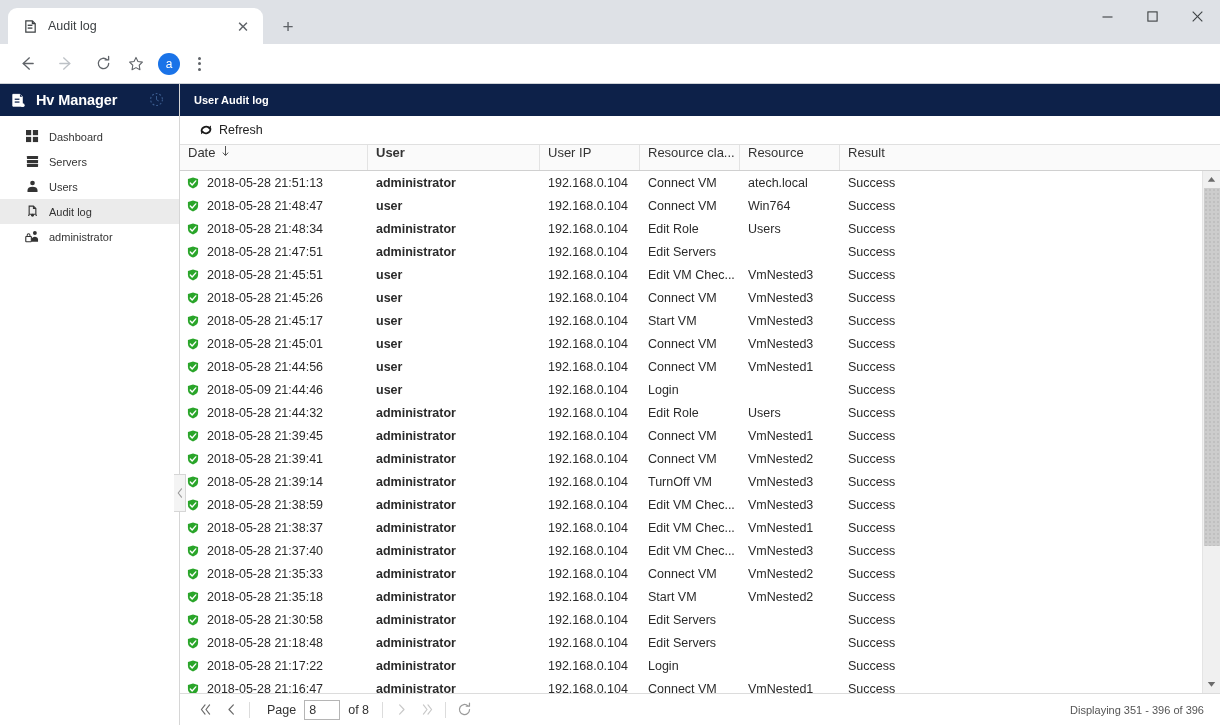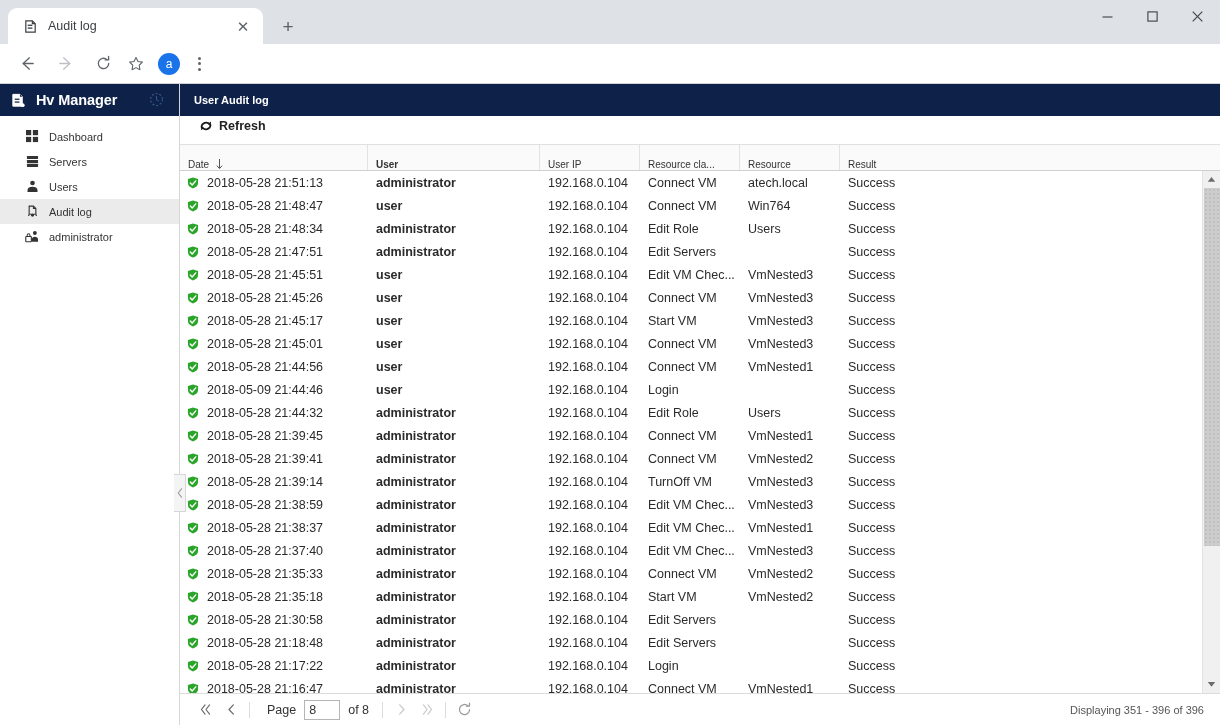--- a/index.html
+++ b/index.html
@@ -145,46 +145,45 @@
   .content-header {
     height: 32px; flex:0 0 32px;
     background: #0d2149;
     color:#fff;
     display:flex; align-items:center;
     padding-left: 14px;
     font-size: 11px; font-weight: bold;
   }
   .toolstrip {
     height: 28px; flex:0 0 28px;
-    display:flex; align-items:flex-start;
+    display:flex; align-items:center;
     padding-left: 12px;
     background:#fff;
-    font-weight:bold;
   }
   .refresh-btn {
     display:flex; align-items:center;
     font-size: 12.5px; color: #222;
     padding: 2px 6px;
   }
   .refresh-btn .ic { width:15px; height:15px; margin-right:6px; display:flex; align-items:center; justify-content:center;}
 
   
   .grid { flex:1; display:flex; flex-direction:column; overflow:hidden; position:relative;}
   .grid-head {
     display: flex;
     height: 27px;
     background: #fafafa;
     border-top: 1px solid #e0e0e0;
     border-bottom: 1px solid #d0d0d0;
     flex: 0 0 27px;
     padding-right: 18px;
   }
   .th {
-    font-size: 10px; color:#333;
-    display:flex; align-items:flex-end;
+    font-size: 13px; color:#333;
+    display:flex; align-items:flex-start;
     padding-left: 8px;
     border-right: 1px solid #e3e3e3;
     background-image: radial-gradient(#ededed 0.7px, transparent 0.7px);
     background-size: 4px 4px;
     overflow:hidden; white-space:nowrap;
   }
   .th:last-child { border-right: none; }
   .sort-arrow { margin-left: 6px; display:flex; align-items:center;}
 
   .grid-body { flex:1; overflow:hidden; position:relative; }

